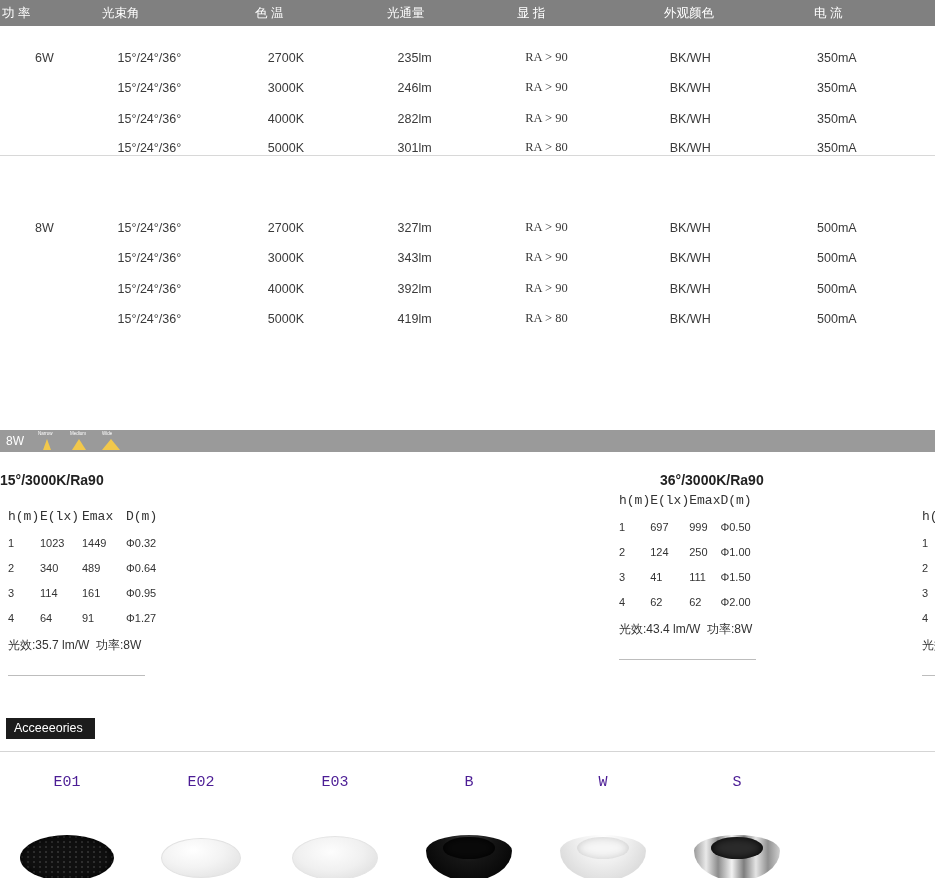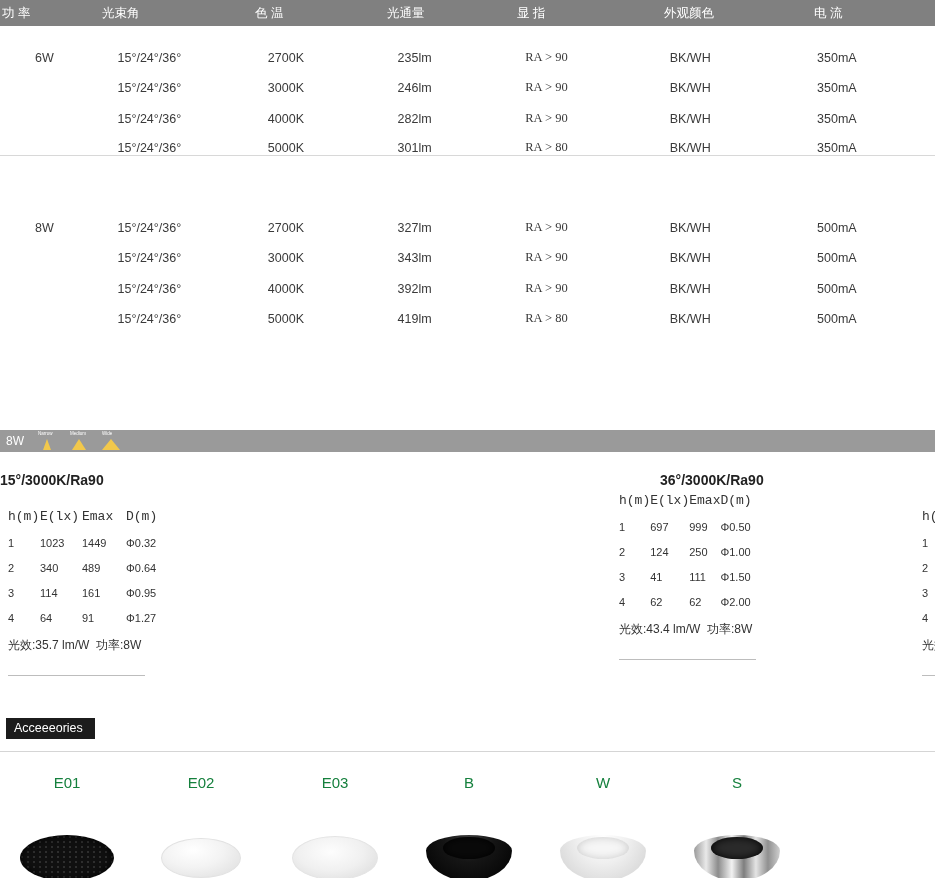--- a/index.html
+++ b/index.html
@@ -128,21 +128,21 @@
     display: inline-block;
     background: #1c1c1c;
     color: #ffffff;
     font-size: 12.5px;
     padding: 3px 12px 4px 8px;
     margin-left: 6px;
   }
   .acc-rule { border-top: 1px solid #d5d5d5; margin-top: 12px; }
   .acc-grid { display: flex; margin-top: 22px; }
   .acc-item { width: 134px; text-align: center; }
-  .acc-item .code { font-size: 15px; color: #15803d; height: 20px; }
+  .acc-item .code { font-size: 15px; color: #4c1d95; height: 20px; font-family: Liberation Mono, monospace; }
   .acc-item .art { height: 72px; display: flex; align-items: center; justify-content: center; margin-top: 28px; }
 
   
   .honeycomb {
     width: 94px; height: 46px; border-radius: 50%;
     background-color: #101010;
     background-image:
       radial-gradient(circle at 2px 2px, #2e2e2e 1.1px, transparent 1.3px);
     background-size: 6px 5px;
     box-shadow: inset 0 0 10px #000;

